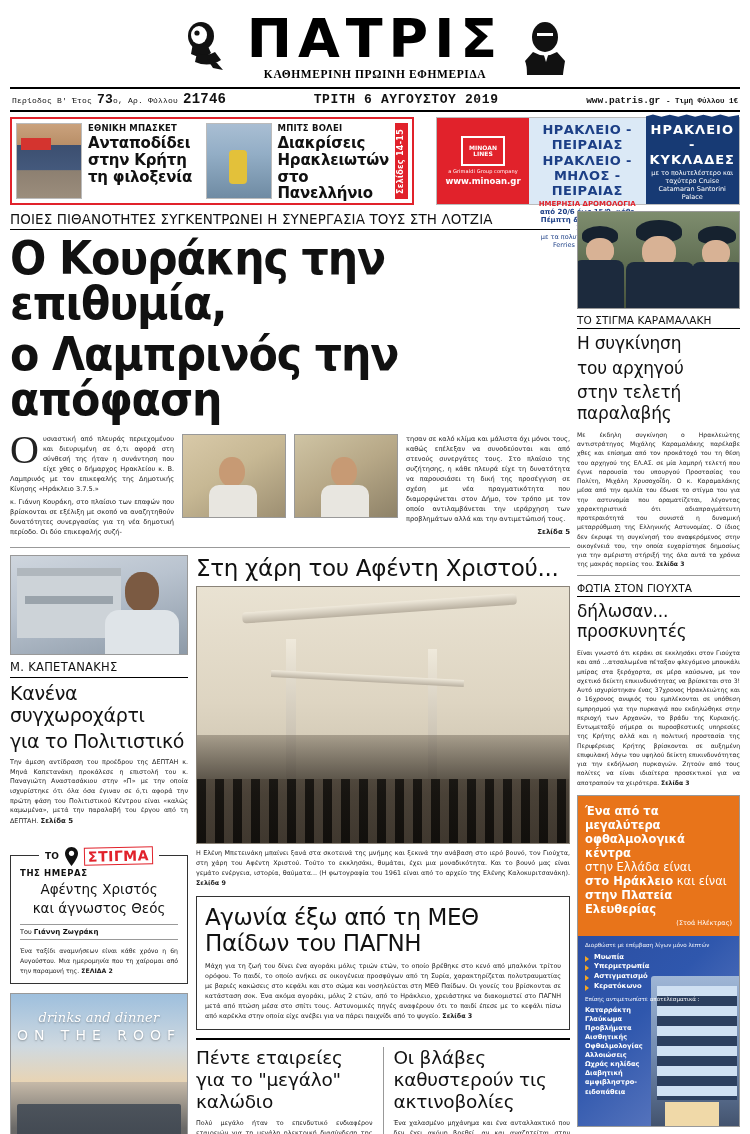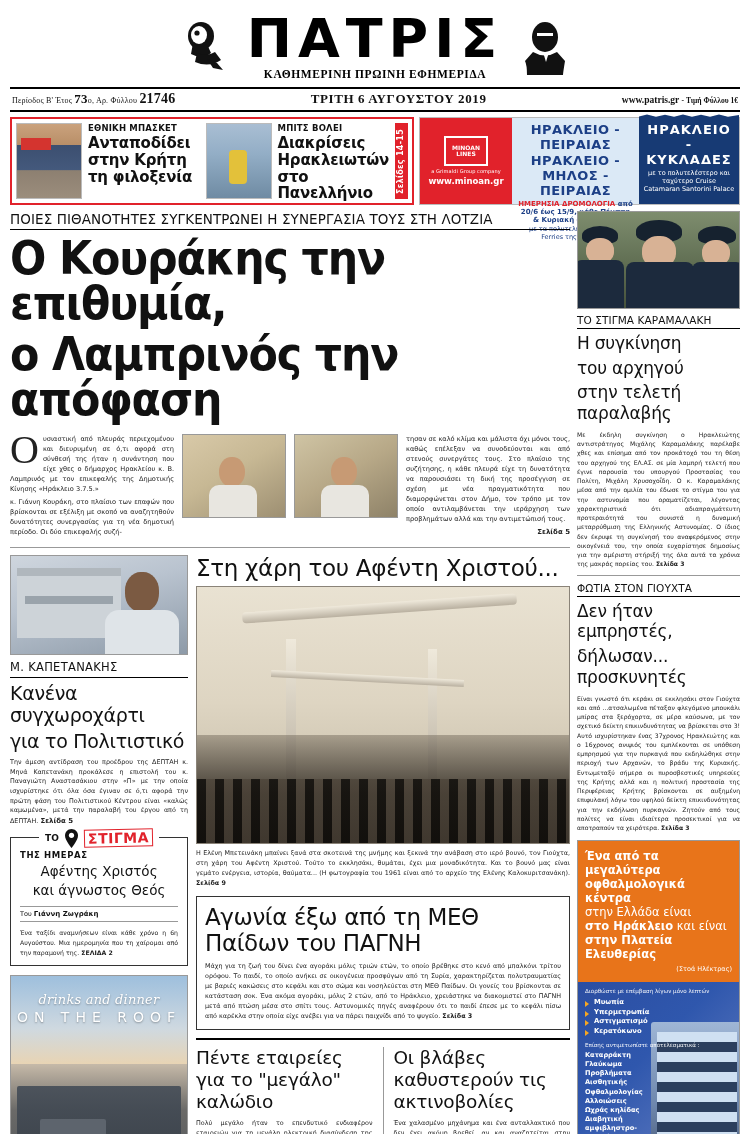--- a/index.html
+++ b/index.html
@@ -25,31 +25,31 @@
   .mast-sub {
     font-family: "Liberation Serif", serif;
     font-weight: 700; font-size: 11.5px; letter-spacing: 0.6px; margin-top: 3px; color: #000;
   }
 
   .mast-rule { border-top: 2.5px solid #000; margin-top: 2px; }
   .mast-info {
     display: flex; align-items: baseline; justify-content: space-between;
     padding: 2px 2px 3px 2px;
     border-bottom: 2.5px solid #000;
-    font-family: Liberation Serif, serif;
+    font-family: Liberation Mono, monospace;
   }
   .issue { font-size: 8px; letter-spacing: .2px; }
   .issue b { font-size: 13px; font-weight: 700; }
   .issue .big { font-size: 14px; font-weight: 700; }
   .mast-date { font-size: 13px; font-weight: 700; letter-spacing: .6px; }
   .mast-web { font-size: 9.5px; font-weight: 700; }
   .mast-web span.small { font-size: 7.5px; }
 
   
-  .teaser-strip { display: flex; gap: 5px; margin-top: 5px; height: 88px; }
+  .teaser-strip { display: flex; gap: 22px; margin-top: 5px; height: 88px; }
   .teaser-box {
     flex: 0 0 404px; border: 2.5px solid #e1222b; padding: 4px;
     display: flex; gap: 5px; align-items: stretch; background:#fff;
   }
   .teaser-item { display: flex; gap: 6px; flex: 1; align-items: stretch; }
   .teaser-photo { width: 66px; border: 1px solid #bbb; position: relative; overflow: hidden; }
   .ph-basket { background:
       linear-gradient(180deg,#caa27d 0%,#b98f68 28%,#3c4f70 29%,#44597c 62%,#8d8071 63%,#9b8d7c 100%);
   }
   .ph-basket::after{content:"";position:absolute;left:4px;top:14px;width:30px;height:12px;background:#d4342f;}
@@ -122,21 +122,21 @@
   .cap-photo .bldg { position:absolute; left:6px; top:12px; width:104px; height:70px; background:#cdd3d8; border-top:8px solid #b0b7bd;}
   .cap-photo .bldg::after{content:"";position:absolute;left:8px;top:20px;width:88px;height:8px;background:#9aa3ab;}
   .cap-photo .man-h{ position:absolute; right:28px; top:16px; width:34px;height:40px;border-radius:46%;background:#7b5a42;}
   .cap-photo .man-b{ position:absolute; right:8px; top:54px; width:74px;height:46px;border-radius:14px 14px 0 0;background:#dfe4e8;}
 
   .byline { font-size: 11.5px; letter-spacing: .3px; margin-top: 5px; padding-bottom: 3px; border-bottom: 1.5px solid #000; }
   .sub-head { font-size: 19px; line-height: 1.12; margin-top: 5px; letter-spacing: -.3px; }
   .sub-body { font-size: 6.4px; line-height: 1.5; text-align: justify; margin-top: 6px; color:#222;}
 
   
-  .stigma-box { border: 1px solid #333; margin-top: 10px; padding: 8px 9px 8px; position: relative; }
+  .stigma-box { border: 1px solid #333; margin-top: 28px; padding: 8px 9px 8px; position: relative; }
   .stigma-head { display: flex; align-items: center; justify-content: center; gap: 5px; margin-top: -17px; background: #fff; width: fit-content; margin-left:auto;margin-right:auto; padding: 0 6px;}
   .stigma-to { font-size: 9px; font-weight: 800; }
   .pin-icon { width: 15px; height: 19px; }
   .stigma-word { border: 1.5px solid #e1222b; color:#e1222b; font-weight:800; font-size: 14px; letter-spacing:.5px; padding: 0 3px; transform: rotate(-1.2deg); }
   .stigma-day { text-align: left; font-size: 8.5px; font-weight: 700; letter-spacing: .6px; margin-top: 2px;}
   .stigma-title { text-align: center; font-size: 13.5px; line-height: 1.25; margin-top: 3px;}
   .stigma-author { border-top: 1px solid #999; border-bottom: 1px solid #999; margin-top: 7px; padding: 3px 0; font-size: 6.5px;}
   .stigma-author b { font-size: 7px; }
   .stigma-text { font-size: 6.2px; line-height: 1.55; margin-top: 6px; text-align: justify; color:#222;}
   .stigma-text .pg { font-weight: 800; }
@@ -438,21 +438,20 @@
       <div class="rt-head">του αρχηγού</div>
       <div class="rt-head">στην τελετή παραλαβής</div>
       <div class="rt-text">
         <span>Με έκδηλη συγκίνηση ο Ηρακλειώτης αντιστράτηγος Μιχάλης Καραμαλάκης παρέλαβε χθες και επίσημα από τον προκάτοχό του τη θέση του αρχηγού της ΕΛ.ΑΣ. σε μία λαμπρή τελετή που έγινε παρουσία του υπουργού Προστασίας του Πολίτη, Μιχάλη Χρυσοχοΐδη. Ο κ. Καραμαλάκης μέσα από την ομιλία του έδωσε το στίγμα του για την αστυνομία που οραματίζεται, λέγοντας χαρακτηριστικά ότι αδιαπραγμάτευτη προτεραιότητά του συνιστά η δυναμική μεταρρύθμιση της Ελληνικής Αστυνομίας. Ο ίδιος δεν έκρυψε τη συγκίνησή του αναφερόμενος στην οικογένειά του, την οποία ευχαρίστησε δημοσίως για την αμέριστη στήριξή της όλα αυτά τα χρόνια της μακράς πορείας του.</span>
         <span class="pg">Σελίδα 3</span>
       </div>
 
       <hr class="rt-sep">
 
       <div class="rt-kicker">ΦΩΤΙΑ ΣΤΟΝ ΓΙΟΥΧΤΑ</div>
-      <div class="rt-head">Δεν ήταν εμπρηστές,</div>
       <div class="rt-head">δήλωσαν... προσκυνητές</div>
       <div class="rt-text">
         <span>Είναι γνωστό ότι κεράκι σε εκκλησάκι στον Γιούχτα και από ...ατσαλωμένα πέταξαν φλεγόμενο μπουκάλι μπίρας στα ξερόχορτα, σε μέρα καύσωνα, με τον σχετικό δείκτη επικινδυνότητας να βρίσκεται στο 3! Αυτό ισχυρίστηκαν ένας 37χρονος Ηρακλειώτης και ο 16χρονος ανιψιός του εμπλέκονται σε υπόθεση εμπρησμού για την πυρκαγιά που εκδηλώθηκε στην περιοχή των Αρχανών, το βράδυ της Κυριακής. Εντωμεταξύ σήμερα οι πυροσβεστικές υπηρεσίες της Κρήτης αλλά και η πολιτική προστασία της Περιφέρειας Κρήτης βρίσκονται σε αυξημένη επιφυλακή λόγω του υψηλού δείκτη επικινδυνότητας για την εκδήλωση πυρκαγιών. Ζητούν από τους πολίτες να είναι ιδιαίτερα προσεκτικοί για να αποτραπούν τα χειρότερα.</span>
         <span class="pg">Σελίδα 3</span>
       </div>
 
       <div class="emm-ad">
         <div class="emm-orange">
           <div class="l b">Ένα από τα μεγαλύτερα</div>
           <div class="l b">οφθαλμολογικά κέντρα</div>

